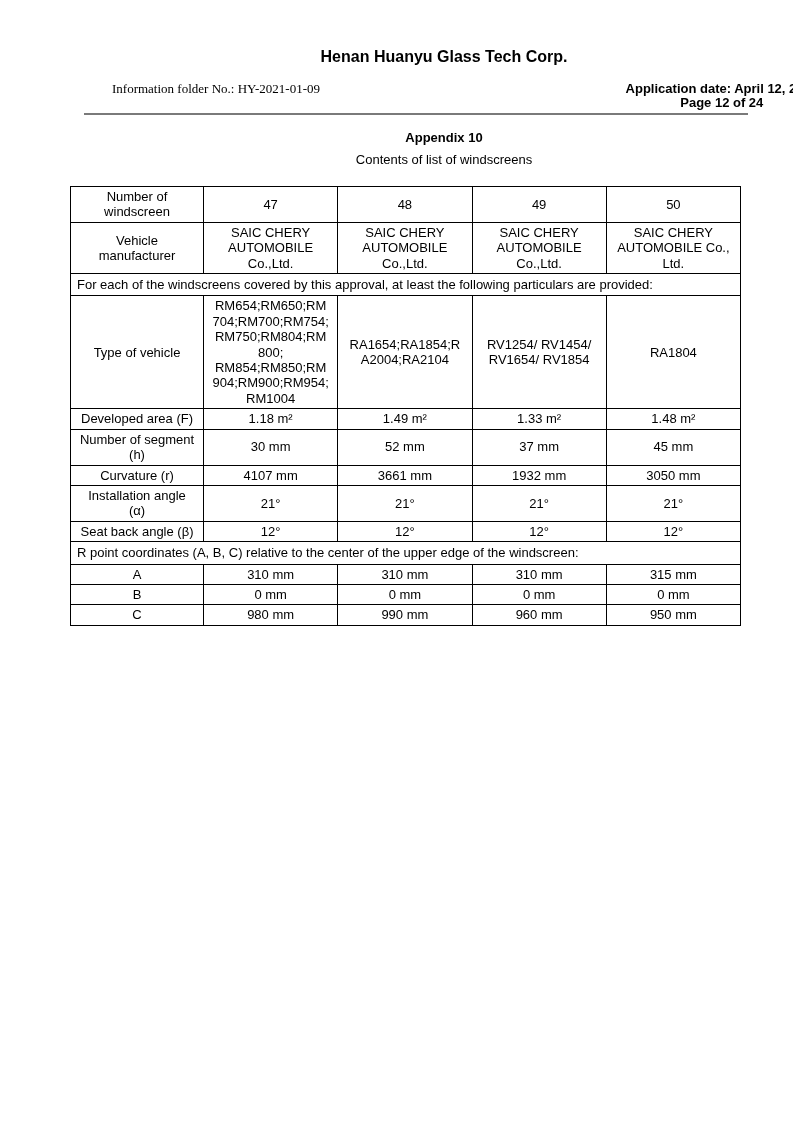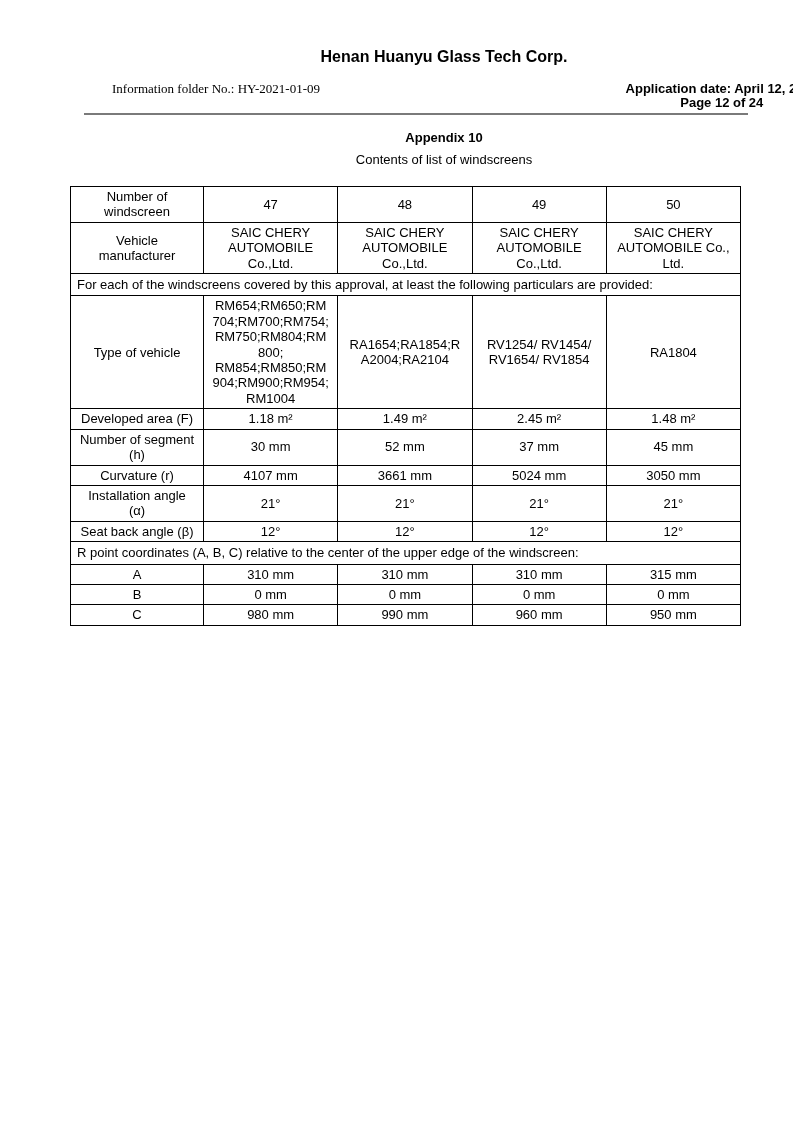--- a/index.html
+++ b/index.html
@@ -123,36 +123,36 @@
         <td>RA1654;RA1854;R
 A2004;RA2104</td>
         <td>RV1254/ RV1454/
 RV1654/ RV1854</td>
         <td>RA1804</td>
       </tr>
       <tr>
         <td>Developed area (F)</td>
         <td>1.18 m²</td>
         <td>1.49 m²</td>
-        <td>2.45 m²</td>
+        <td>1.33 m²</td>
         <td>1.48 m²</td>
       </tr>
       <tr>
         <td>Number of segment
 (h)</td>
         <td>30 mm</td>
         <td>52 mm</td>
         <td>37 mm</td>
         <td>45 mm</td>
       </tr>
       <tr>
         <td>Curvature (r)</td>
         <td>4107 mm</td>
         <td>3661 mm</td>
-        <td>5024 mm</td>
+        <td>1932 mm</td>
         <td>3050 mm</td>
       </tr>
       <tr>
         <td>Installation angle
 (α)</td>
         <td>21°</td>
         <td>21°</td>
         <td>21°</td>
         <td>21°</td>
       </tr>

